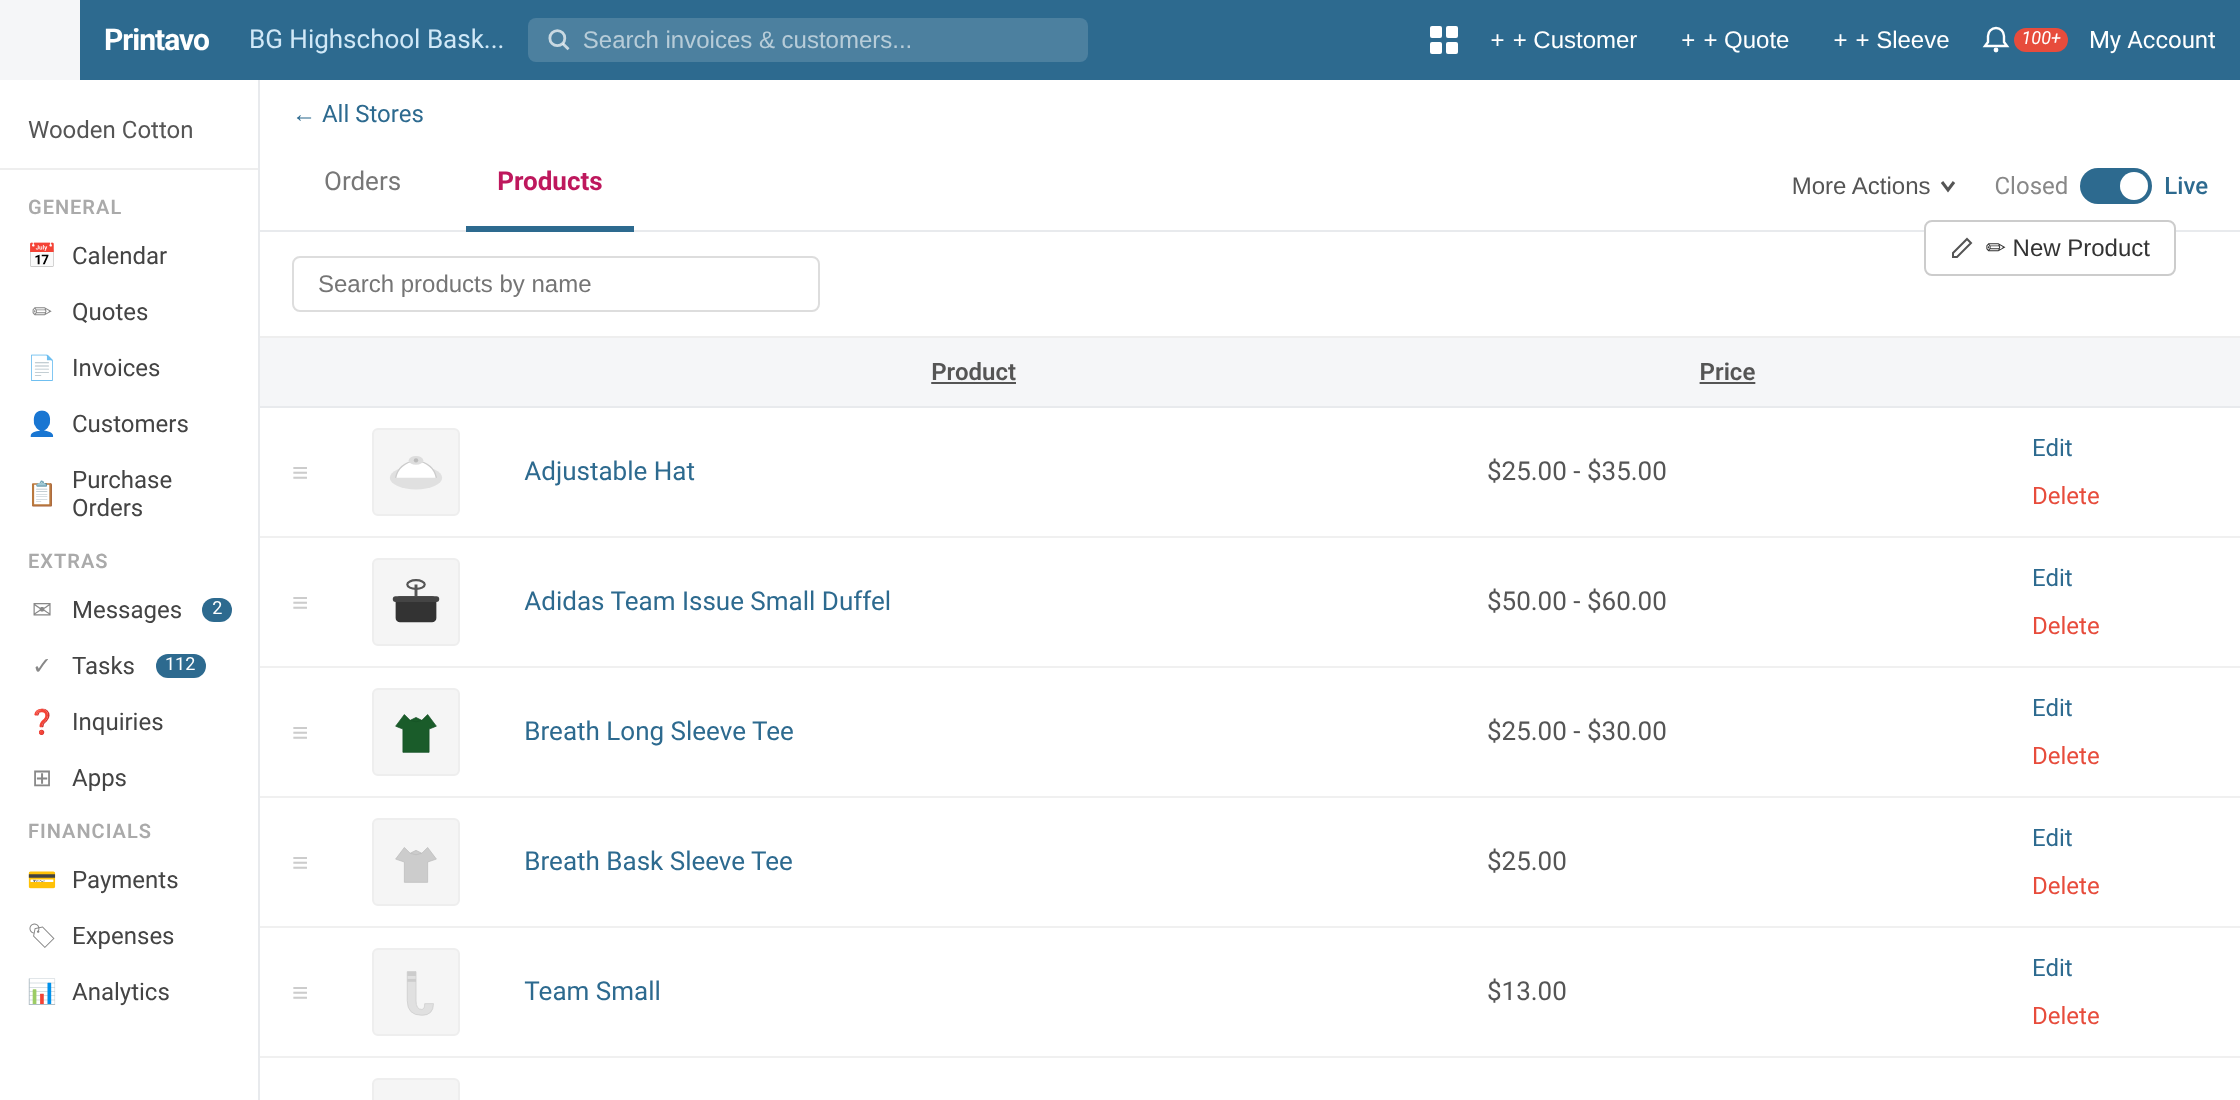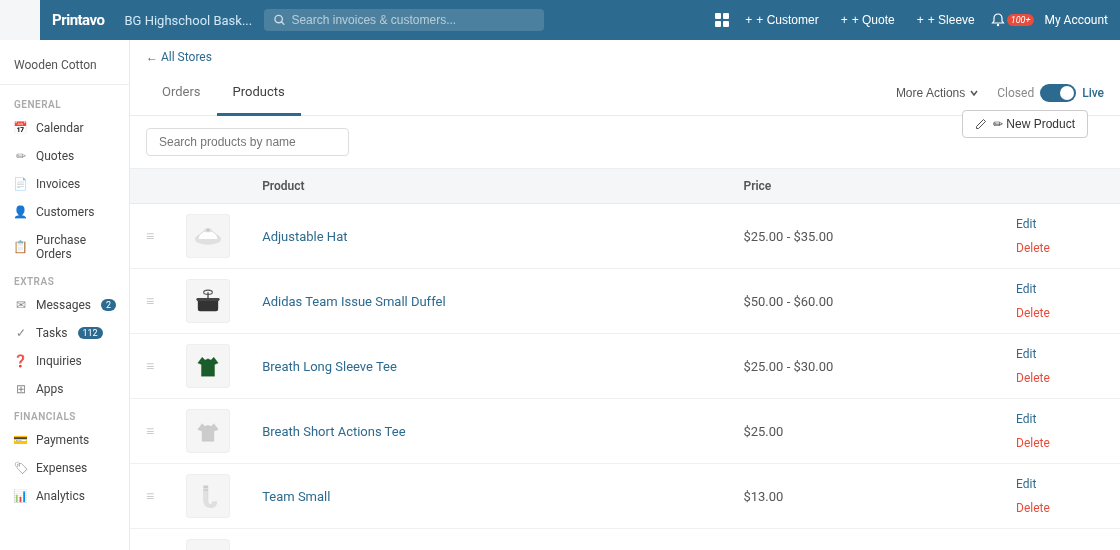--- a/index.html
+++ b/index.html
@@ -41,42 +41,42 @@
     }
     .sidebar-item-icon { width: 14px; height: 14px; display: flex; align-items: center; justify-content: center; color: #888; font-size: 12px; flex-shrink: 0; }
     .sidebar-badge { background: #2d6a8f; color: #fff; font-size: 9px; border-radius: 8px; padding: 1px 5px; margin-left: 2px; }
 
     
     .back-link { display: flex; align-items: center; gap: 4px; font-size: 12px; color: #2d6a8f; padding: 10px 16px 6px; cursor: pointer; }
 
     
     .main-content { flex: 1; overflow-y: auto; background: #fff; }
     .page-header { padding: 0 16px; border-bottom: 1px solid #e8eaed; display: flex; align-items: center; justify-content: space-between; }
-    .tabs { display: flex; gap: 0; }
+    .tabs { display: flex; gap: 16px; }
     .tab {
       padding: 14px 16px; font-size: 13px; cursor: pointer; color: #777; border-bottom: 3px solid transparent; margin-bottom: -1px;
     }
-    .tab.active { color: #404040; border-bottom-color: #2d6a8f; font-weight: 400; text-align: center; }
+    .tab.active { color: #be185d; border-bottom-color: #2d6a8f; font-weight: 700; text-align: center; }
     .page-header-right { display: flex; align-items: center; gap: 10px; }
     .more-actions-btn { display: flex; align-items: center; gap: 4px; background: transparent; border: none; cursor: pointer; font-size: 12px; color: #555; padding: 4px 8px; border-radius: 3px; text-align: right; }
     .toggle-wrap { display: flex; align-items: center; gap: 6px; font-size: 12px; color: #888; }
     .toggle { width: 36px; height: 18px; background: #2d6a8f; border-radius: 9px; position: relative; cursor: pointer; }
     .toggle-knob { position: absolute; right: 2px; top: 2px; width: 14px; height: 14px; background: #fff; border-radius: 50%; }
     .live-label { color: #2d6a8f; font-weight: 500; }
-    .products-search-input { border: 1px solid #ddd; border-radius: 4px; padding: 6px 12px; font-size: 12px; color: #aaa; width: 203px; outline: none; }
+    .products-search-input { border: 1px solid #ddd; border-radius: 4px; padding: 6px 12px; font-size: 12px; color: #aaa; width: 264px; outline: none; }
 
     
     .new-product-btn {
       display: flex; align-items: center; gap: 6px; background: #fff; border: 1px solid #ccc; border-radius: 4px; padding: 6px 12px; font-size: 12px; cursor: pointer; color: #333; float: right; margin-top: -36px; margin-right: 16px;
     }
 
     
     .products-table { width: 100%; border-collapse: collapse; }
     .products-table thead tr { background: #f5f6f8; }
-    .products-table th { padding: 10px 16px; text-align: left; font-size: 12px; font-weight: 600; color: #555; border-bottom: 1px solid #e8eaed; }
+    .products-table th { padding: 10px 16px; text-align: center; font-size: 12px; font-weight: 600; color: #555; border-bottom: 1px solid #e8eaed; text-decoration: underline; }
     .products-table td { padding: 10px 16px; border-bottom: 1px solid #f0f0f0; vertical-align: middle; }
     .drag-handle { color: #ccc; cursor: grab; font-size: 14px; }
     .product-img { width: 44px; height: 44px; background: #f5f5f5; border: 1px solid #eee; border-radius: 3px; display: flex; align-items: center; justify-content: center; overflow: hidden; }
     .product-img svg { width: 32px; height: 32px; }
     .product-name { color: #2d6a8f; text-decoration: none; font-size: 13px; }
     .product-price { color: #555; font-size: 13px; }
     .table-actions { display: flex; gap: 10px; justify-content: flex-end; flex-direction: column; }
     .action-edit { color: #2d6a8f; cursor: pointer; font-size: 12px; }
     .action-delete { color: #e74c3c; cursor: pointer; font-size: 12px; }
 
@@ -312,21 +312,21 @@
       </td>
       <td>
         <div class="product-img">
           <svg viewBox="0 0 44 44" fill="none" xmlns="http://www.w3.org/2000/svg">
                   <path d="M14 12 L8 20 L14 22 L14 36 L30 36 L30 22 L36 20 L30 12 L26 16 L22 14 L18 16 Z" fill="#ccc" stroke="#bbb" stroke-width="0.5"></path>
                   <path d="M18 16 Q22 18 26 16" fill="none" stroke="#bbb" stroke-width="0.5"></path>
                 </svg>
         </div>
       </td>
       <td>
-        <a class="product-name" href="#">Breath Short Actions Tee</a>
+        <a class="product-name" href="#">Breath Bask Sleeve Tee</a>
       </td>
       <td>
         <span class="product-price">$25.00</span>
       </td>
       <td>
         <div class="table-actions">
           <span class="action-edit">Edit</span>
           <span class="action-delete">Delete</span>
         </div>
       </td>

